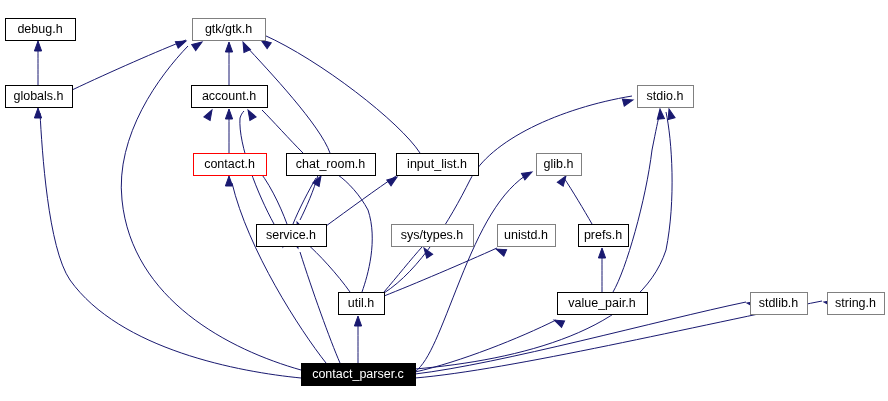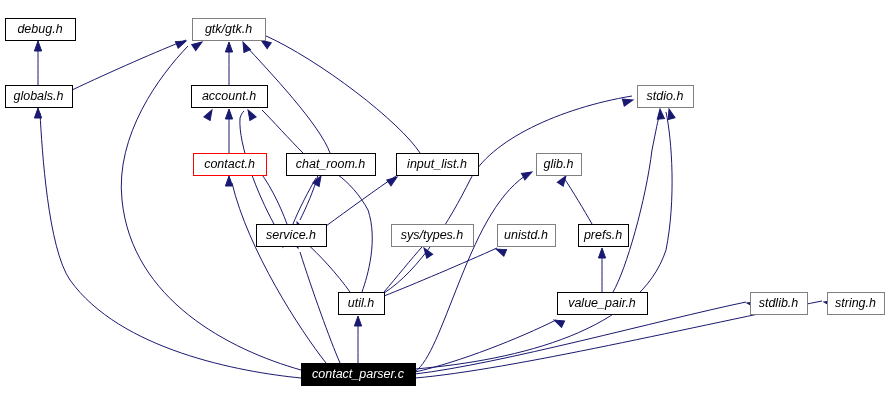--- a/index.html
+++ b/index.html
@@ -1,21 +1,21 @@
 <!DOCTYPE html>
 <html><head>
 <meta charset="utf-8">
 <title>Include dependency graph</title>
 <style>
   html,body{margin:0;padding:0;background:#ffffff;}
   body{
     font-family:"Liberation Sans", sans-serif;
     width:888px;height:401px;overflow:hidden;
   }
-  #graph-root{position:relative;width:888px;height:401px;background:#ffffff;font-style:italic;}
+  #graph-root{position:relative;width:888px;height:401px;background:#ffffff;}
   svg#depgraph{display:block;width:888px;height:401px;}
   .node-box{fill:#ffffff;stroke-width:1;}
   .node-box.border-black{stroke:#000000;}
   .node-box.border-gray{stroke:#808080;}
   .node-box.border-red{stroke:#ff0000;}
   .node-box.fill-black{fill:#000000;stroke:#000000;}
   .node-label{
     font-family:"Liberation Sans", sans-serif;
     font-size:12.5px;
     fill:#000000;

